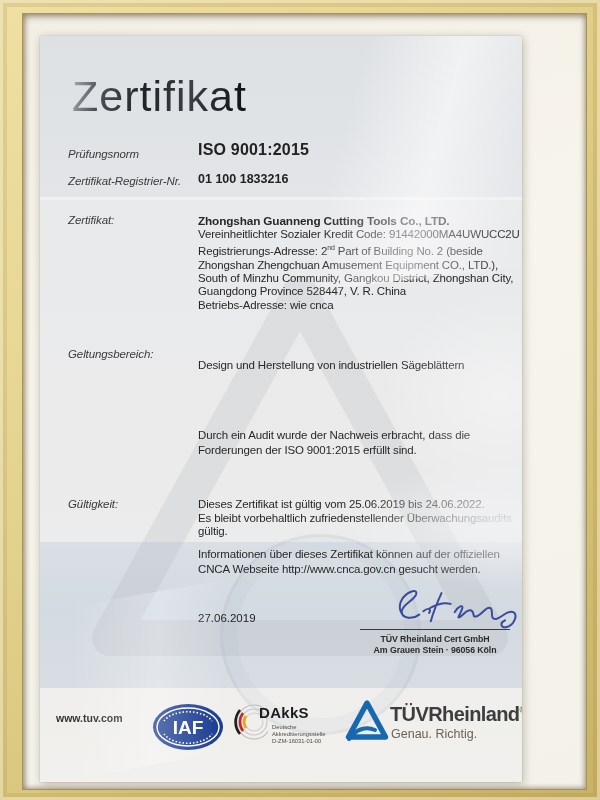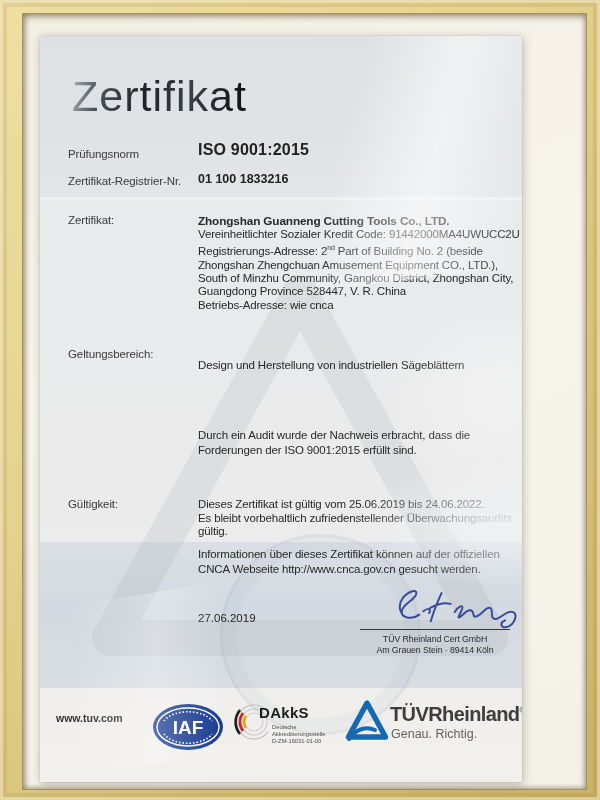--- a/index.html
+++ b/index.html
@@ -42,39 +42,39 @@
     background:radial-gradient(ellipse at 72% 45%,rgba(240,241,243,.95) 0%,rgba(240,241,243,0) 62%);}
   .glare-c{position:absolute;left:330px;top:250px;width:260px;height:220px;
     background:radial-gradient(ellipse at center,rgba(255,255,255,.35) 0%,rgba(255,255,255,0) 65%);}
   .glare-d{position:absolute;left:-60px;top:560px;width:320px;height:170px;transform:rotate(-10deg);
     background:linear-gradient(100deg,rgba(255,255,255,0) 30%,rgba(255,255,255,.28) 55%,rgba(255,255,255,0) 75%);}
 
   .title{position:absolute;left:32px;top:36px;font-size:43px;letter-spacing:1px;font-weight:400;
     background:linear-gradient(102deg,#aeb3b8 0%,#4e5358 16%,#1f2327 42%,#3c4146 66%,#14171a 92%);
     -webkit-background-clip:text;background-clip:text;color:transparent;}
 
-  .lbl{position:absolute;left:28px;font-size:11.5px;color:#3a3a3a;letter-spacing:-.1px;}
+  .lbl{position:absolute;left:28px;font-size:11.5px;color:#3a3a3a;letter-spacing:-.1px;font-style:italic;}
   .val{position:absolute;left:158px;color:#222;}
   .txt{font-size:11.5px;line-height:14px;color:#282828;letter-spacing:-.15px;white-space:nowrap;}
 
   .v-standard{top:105px;font-size:16px;font-weight:bold;letter-spacing:.2px;}
   .v-registry{top:136px;font-size:12.5px;font-weight:bold;}
   .company-name{top:178px;font-size:11.8px;font-weight:bold;letter-spacing:-.15px;}
   .company-lines{top:192px;line-height:13.4px;}
   .v-scope{top:322px;}
   .audit{top:392px;line-height:15px;}
   .validity{top:462px;line-height:13.6px;}
   .infoblk{top:511px;line-height:15px;}
   .date{top:576px;font-size:11.5px;color:#222;}
   sup{font-size:7px;vertical-align:super;}
 
   .sig-svg{position:absolute;left:352px;top:546px;}
   .sig-line{position:absolute;left:320px;top:593px;width:150px;border-top:1.6px solid #3a3a3a;}
   .issuer{position:absolute;left:306px;top:598px;width:178px;text-align:center;
-    font-size:8.8px;line-height:11px;color:#2c2c2c;letter-spacing:-.1px;}
+    font-size:8.8px;line-height:11px;color:#2c2c2c;letter-spacing:-.1px;font-weight:bold;}
 
   .footer{position:absolute;left:0;top:660px;right:0;height:80px;}
   .website{position:absolute;left:16px;top:16px;font-size:10.5px;font-weight:bold;color:#333;}
   .iaf{position:absolute;left:112px;top:7px;}
   .dakks{position:absolute;left:192px;top:6px;width:120px;height:58px;}
   .dakks-name{position:absolute;left:27px;top:2px;font-size:15px;font-weight:bold;color:#1d1d1d;letter-spacing:.3px;}
   .dakks-sub{position:absolute;left:40px;top:22px;font-size:5.8px;line-height:7px;color:#4c4c4c;}
   .tuv-tri{position:absolute;left:305px;top:2px;}
   .tuv-brand{position:absolute;left:350px;top:7px;font-size:20px;font-weight:bold;color:#3d3d3d;letter-spacing:-.6px;}
   .tuv-brand .reg{font-size:9px;vertical-align:super;color:#5a5a5a;letter-spacing:0;}
@@ -136,21 +136,21 @@
     </div>
 
     <div class="val date">27.06.2019</div>
 
     <svg class="sig-svg" width="132" height="52" viewBox="0 0 160 56">
       <path d="M20 40 C10 38 6 26 13 16 C20 7 32 4 29 12 C26 19 14 23 12 31 C10 40 24 43 33 36 M38 32 C44 27 48 29 45 34 M60 10 C54 23 49 37 47 44 M46 28 C55 23 64 21 71 23 M76 33 C80 26 87 23 85 29 C83 36 78 41 82 39 C87 36 91 29 96 31 C101 33 96 40 103 38 C110 35 114 26 119 28 C124 30 117 43 127 41 C134 39 140 30 147 33 C153 36 148 49 139 51 C132 53 130 46 137 43" stroke="#2c3f96" fill="none" stroke-width="2.4" stroke-linecap="round" opacity=".92"></path>
     </svg>
     <div class="sig-line"></div>
     <div class="issuer">
       <div>TÜV Rheinland Cert GmbH</div>
-      <div>Am Grauen Stein · 89414 Köln</div>
+      <div>Am Grauen Stein · 96056 Köln</div>
     </div>
 
     <div class="footer">
       <div class="website">www.tuv.com</div>
 
       <svg class="iaf" width="72" height="48" viewBox="0 0 72 48">
         <ellipse cx="36" cy="24" rx="35" ry="23" fill="#16388f"></ellipse>
         <ellipse cx="36" cy="24" rx="31" ry="19" fill="none" stroke="#ffffff" stroke-width="1.4"></ellipse>
         <path d="M12 18 A26 15 0 0 1 60 18" fill="none" stroke="#ffffff" stroke-width="1.6" stroke-dasharray="1.5 2"></path>
         <path d="M12 31 A26 15 0 0 0 60 31" fill="none" stroke="#ffffff" stroke-width="1.6" stroke-dasharray="1.5 2"></path>

